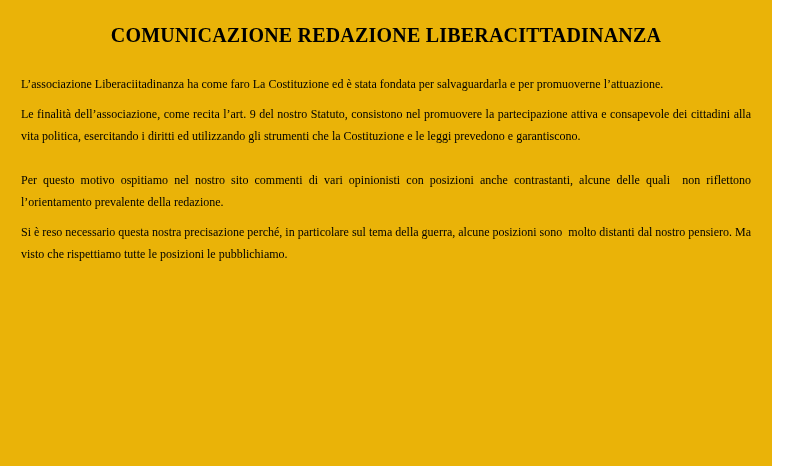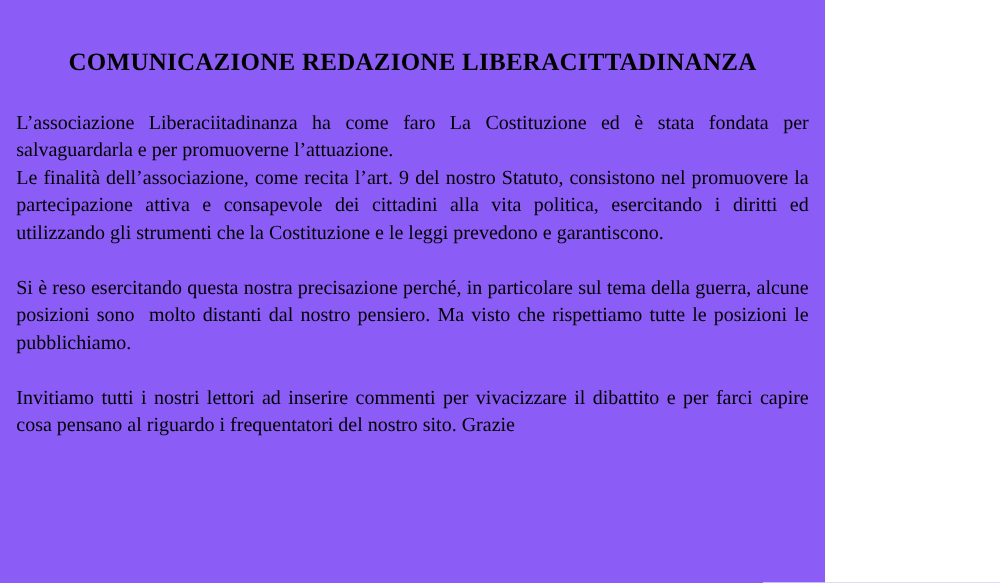--- a/index.html
+++ b/index.html
@@ -9,56 +9,54 @@
   }
   body {
     width: 800px;
     height: 466px;
     overflow: hidden;
     font-family: "Liberation Serif", "DejaVu Serif", serif;
     color: #000000;
   }
   .page {
     box-sizing: border-box;
-    width: 660px;
+    width: 772px;
     height: 466px;
-    padding: 38px 13px 0 13px;
-    background: #8b5cf6;
+    padding: 23px 13px 0 13px;
+    background: #eab308;
   }
   .doc-title {
     margin: 0 0 26px 0;
     font-size: 20px;
     line-height: 24px;
     font-weight: bold;
     text-align: center;
     letter-spacing: 0.2px;
   }
   .block { margin: 0; }
   .block + .block { margin-top: 22px; }
   .para {
-    margin: 0;
-    font-size: 16px;
+    margin: 8px;
+    font-size: 12px;
     line-height: 22px;
     text-align: justify;
     white-space: pre-wrap;
   }
 </style>
 </head>
 <body>
 
 <div class="page">
 
   <h1 class="doc-title">COMUNICAZIONE REDAZIONE LIBERACITTADINANZA</h1>
 
   <section class="block">
     <p class="para">L’associazione Liberaciitadinanza ha come faro La Costituzione ed è stata fondata per salvaguardarla e per promuoverne l’attuazione.</p>
     <p class="para">Le finalità dell’associazione, come recita l’art. 9 del nostro Statuto, consistono nel promuovere la partecipazione attiva e consapevole dei cittadini alla vita politica, esercitando i diritti ed utilizzando gli strumenti che la Costituzione e le leggi prevedono e garantiscono.</p>
   </section>
 
   <section class="block">
-    <p class="para">Si è reso esercitando questa nostra precisazione perché, in particolare sul tema della guerra, alcune posizioni sono  molto distanti dal nostro pensiero. Ma visto che rispettiamo tutte le posizioni le pubblichiamo.</p>
+    <p class="para">Per questo motivo ospitiamo nel nostro sito commenti di vari opinionisti con posizioni anche contrastanti, alcune delle quali  non riflettono l’orientamento prevalente della redazione.</p>
+    <p class="para">Si è reso necessario questa nostra precisazione perché, in particolare sul tema della guerra, alcune posizioni sono  molto distanti dal nostro pensiero. Ma visto che rispettiamo tutte le posizioni le pubblichiamo.</p>
   </section>
 
-  <section class="block">
-    <p class="para">Invitiamo tutti i nostri lettori ad inserire commenti per vivacizzare il dibattito e per farci capire cosa pensano al riguardo i frequentatori del nostro sito. Grazie</p>
-  </section>
 
 </div>
 
 </body></html>

